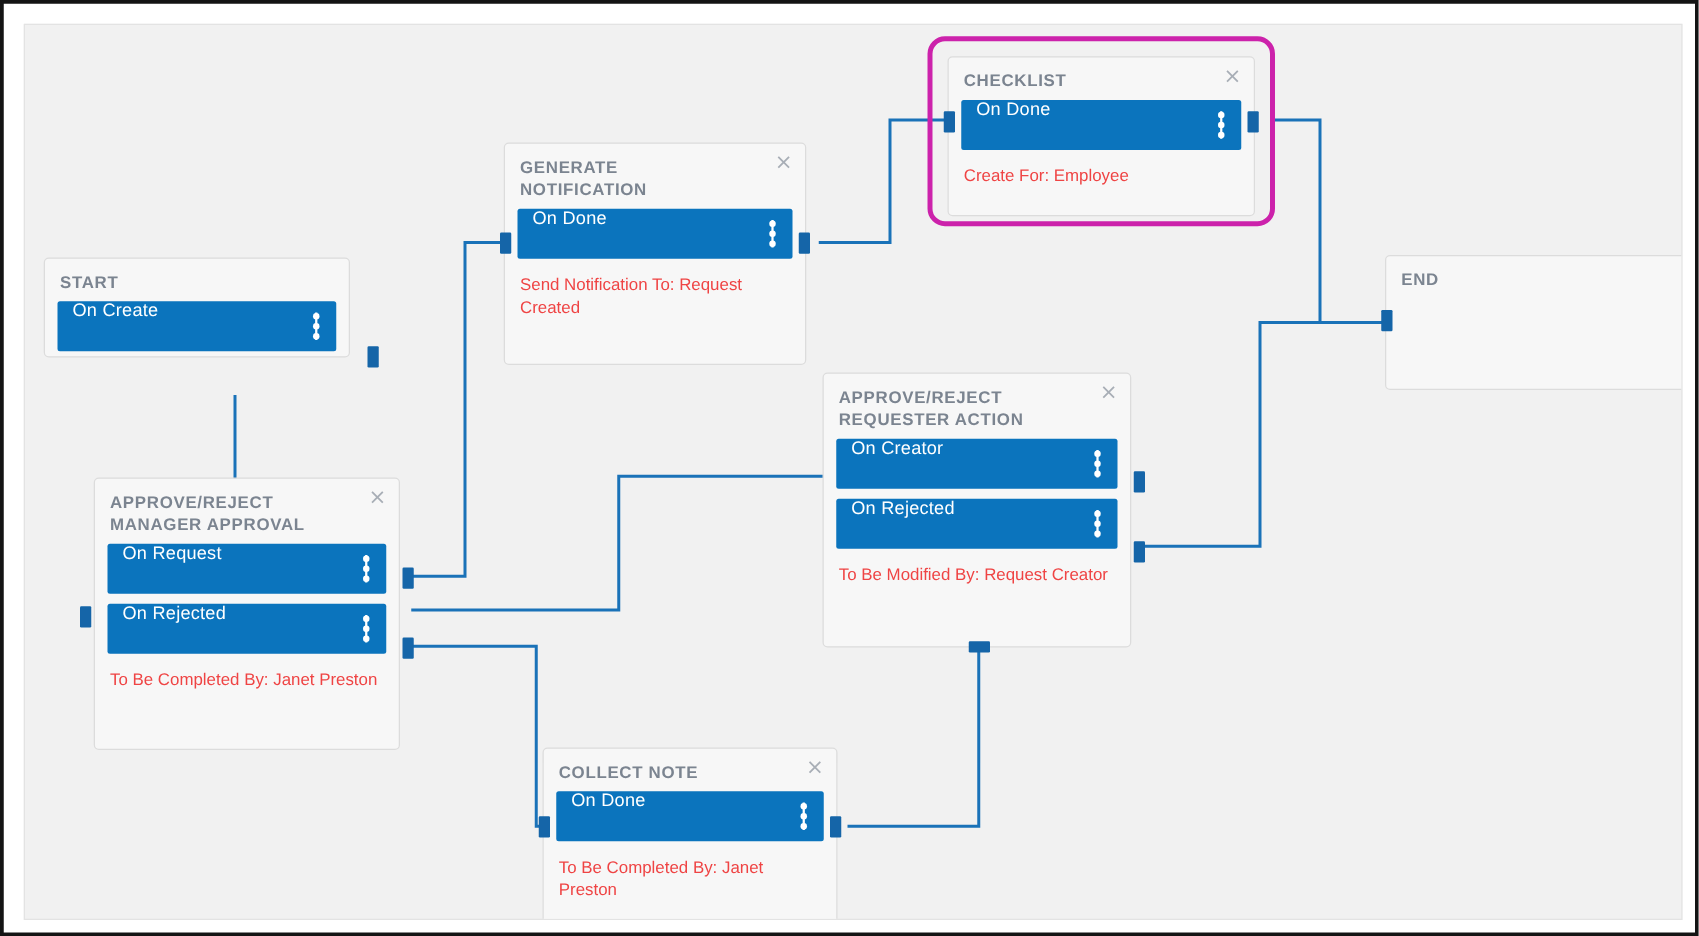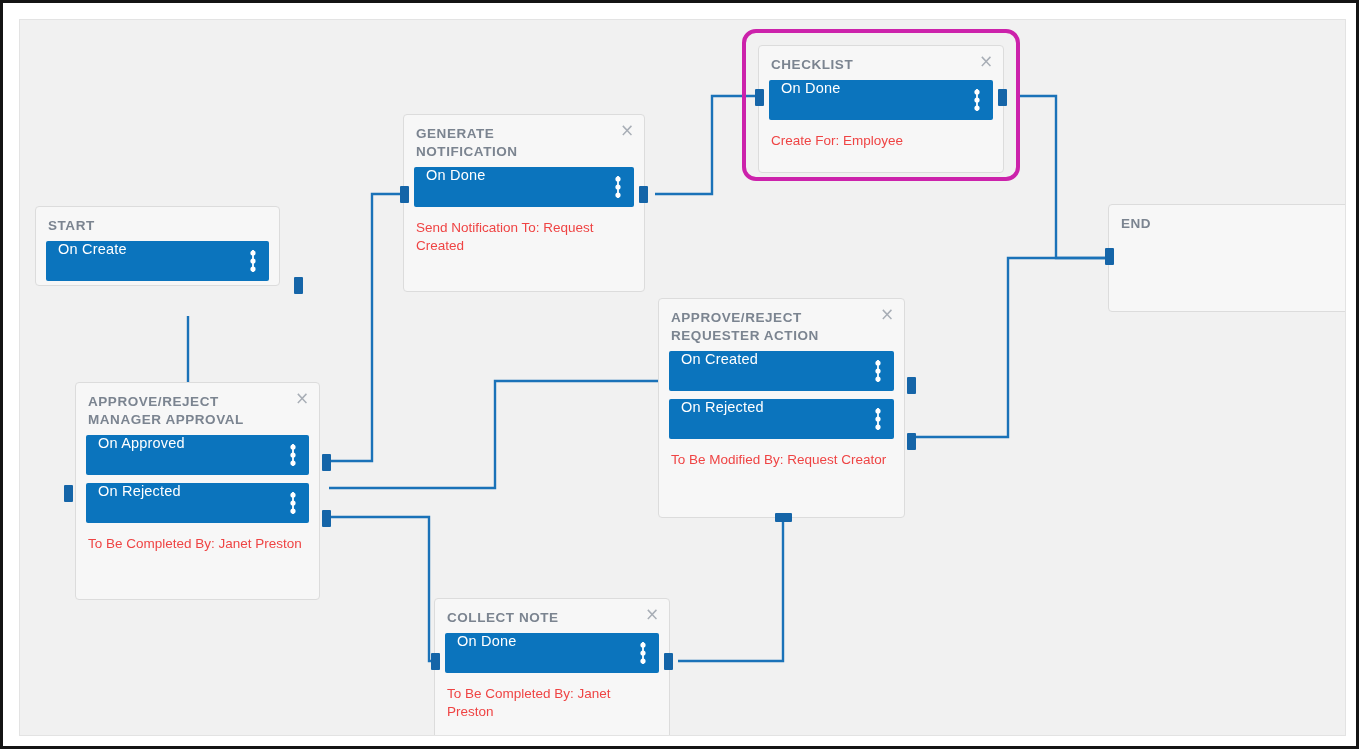--- a/index.html
+++ b/index.html
@@ -205,21 +205,21 @@
     </div>
 
     <div class="node" style="left:55px; top:362px; width:245px; height:218px;">
       <div class="node-head">
         <div class="node-title">APPROVE/REJECT
 MANAGER APPROVAL</div>
         <div class="node-close">×</div>
       </div>
       <div class="node-body">
         <div class="evt">
-          <span class="evt-label">On Approved</span>
+          <span class="evt-label">On Request</span>
           <span class="evt-handle">
             <svg width="10" height="24" viewBox="0 0 10 24">
               <line x1="5" y1="1" x2="5" y2="23" stroke="#ffffff" stroke-width="1.8"></line>
               <circle cx="5" cy="4" r="2.6" fill="#ffffff"></circle>
               <circle cx="5" cy="12" r="2.6" fill="#ffffff"></circle>
               <circle cx="5" cy="20" r="2.6" fill="#ffffff"></circle>
             </svg>
           </span>
         </div>
         <div class="evt">
@@ -241,21 +241,21 @@
     </div>
 
     <div class="node" style="left:638px; top:278px; width:247px; height:220px;">
       <div class="node-head">
         <div class="node-title">APPROVE/REJECT
 REQUESTER ACTION</div>
         <div class="node-close">×</div>
       </div>
       <div class="node-body">
         <div class="evt">
-          <span class="evt-label">On Created</span>
+          <span class="evt-label">On Creator</span>
           <span class="evt-handle">
             <svg width="10" height="24" viewBox="0 0 10 24">
               <line x1="5" y1="1" x2="5" y2="23" stroke="#ffffff" stroke-width="1.8"></line>
               <circle cx="5" cy="4" r="2.6" fill="#ffffff"></circle>
               <circle cx="5" cy="12" r="2.6" fill="#ffffff"></circle>
               <circle cx="5" cy="20" r="2.6" fill="#ffffff"></circle>
             </svg>
           </span>
         </div>
         <div class="evt">

